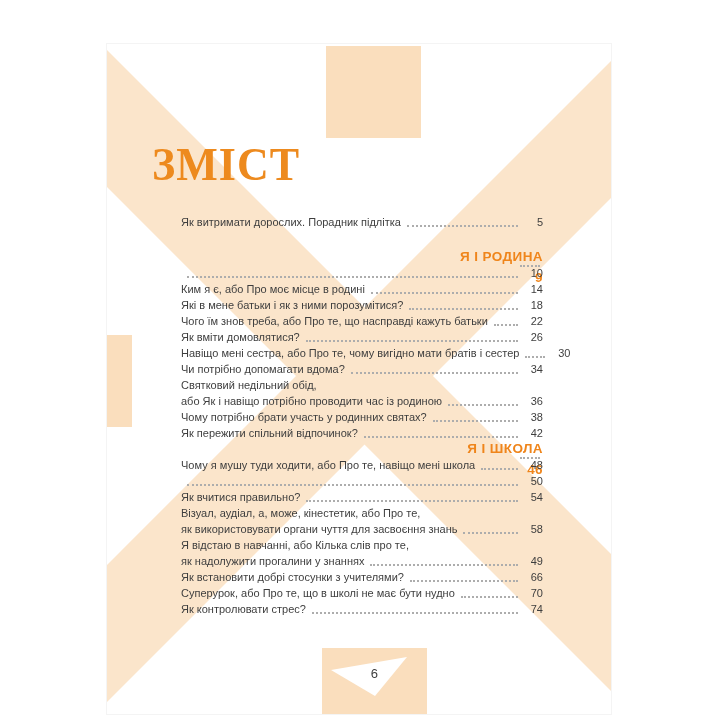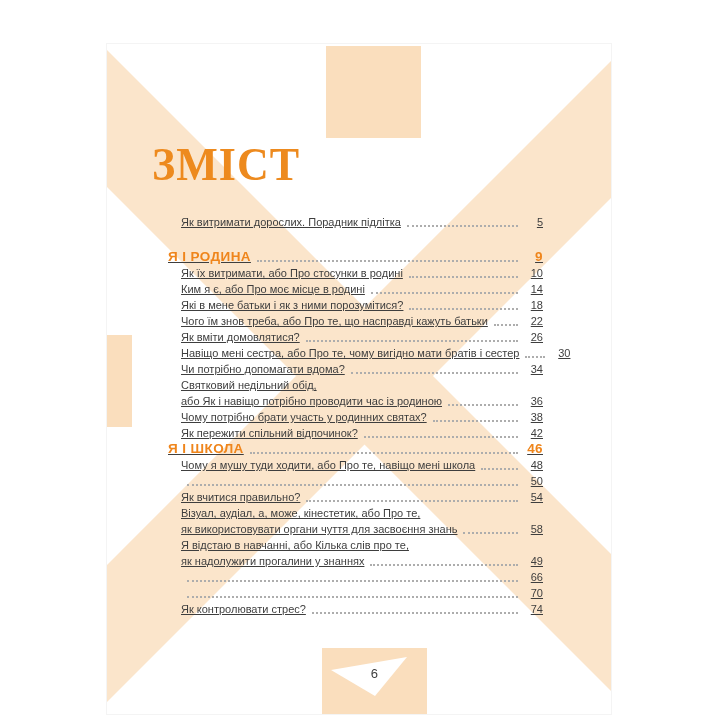--- a/index.html
+++ b/index.html
@@ -25,36 +25,36 @@
   .pageno{
     position:absolute;left:215px;top:622px;width:105px;text-align:center;
     font-size:13px;color:#3e3e3e;letter-spacing:0.5px;
   }
   .title{
     position:absolute;left:45px;top:98px;
     font-family:"Liberation Serif", serif;font-weight:700;
     font-size:44px;line-height:46px;color:#ed8a1e;letter-spacing:1px;
     transform:scaleY(1.04);transform-origin:left top;
   }
-  .toc{position:absolute;left:45px;right:68px;top:170px;color:#3e3e3e;text-decoration:underline;}
+  .toc{position:absolute;left:45px;right:68px;top:170px;color:#3e3e3e;}
   .row{
     display:flex;align-items:flex-end;
     font-size:11px;line-height:16px;height:16px;white-space:nowrap;
   }
   .row .txt{flex:0 0 auto;}
   .leader{
     flex:1 1 auto;min-width:20px;
     border-bottom:2px dotted #adadad;
     margin:0 3px 3px 6px;
   }
   .pnum{flex:0 0 auto;min-width:22px;text-align:right;}
   .indent{margin-left:29px;}
   .sec-head{
     margin-left:16px;margin-top:0;
-    font-weight:700;color:#ef851b;font-size:13.5px;letter-spacing:0.4px;
+    font-weight:700;color:#ef851b;font-size:13.5px;letter-spacing:0.4px;flex-direction:column;
   }
   .sec-head .txt{font-size:13.5px;}
   .gap-intro{margin-top:19px;}
   .gap-sec{margin-top:0;}
 </style>
 </head>
 <body>
 
 <div class="page">
 
@@ -78,21 +78,20 @@
       <span class="pnum">5</span>
     </div>
 
     <div class="row sec-head gap-intro">
       <span class="txt">Я І РОДИНА</span>
       <span class="leader"></span>
       <span class="pnum">9</span>
     </div>
 
     <div class="row indent">
-      <span class="txt">Як їх витримати, або Про стосунки в родині</span>
       <span class="leader"></span>
       <span class="pnum">10</span>
     </div>
     <div class="row indent">
       <span class="txt">Ким я є, або Про моє місце в родині</span>
       <span class="leader"></span>
       <span class="pnum">14</span>
     </div>
     <div class="row indent">
       <span class="txt">Які в мене батьки і як з ними порозумітися?</span>
@@ -168,24 +167,26 @@
     </div>
     <div class="row indent">
       <span class="txt">Я відстаю в навчанні, або Кілька слів про те,</span>
     </div>
     <div class="row indent">
       <span class="txt">як надолужити прогалини у знаннях</span>
       <span class="leader"></span>
       <span class="pnum">49</span>
     </div>
     <div class="row indent">
+      <span class="txt">Як встановити добрі стосунки з учителями?</span>
       <span class="leader"></span>
       <span class="pnum">66</span>
     </div>
     <div class="row indent">
+      <span class="txt">Суперурок, або Про те, що в школі не має бути нудно</span>
       <span class="leader"></span>
       <span class="pnum">70</span>
     </div>
     <div class="row indent">
       <span class="txt">Як контролювати стрес?</span>
       <span class="leader"></span>
       <span class="pnum">74</span>
     </div>
 
   </div>

